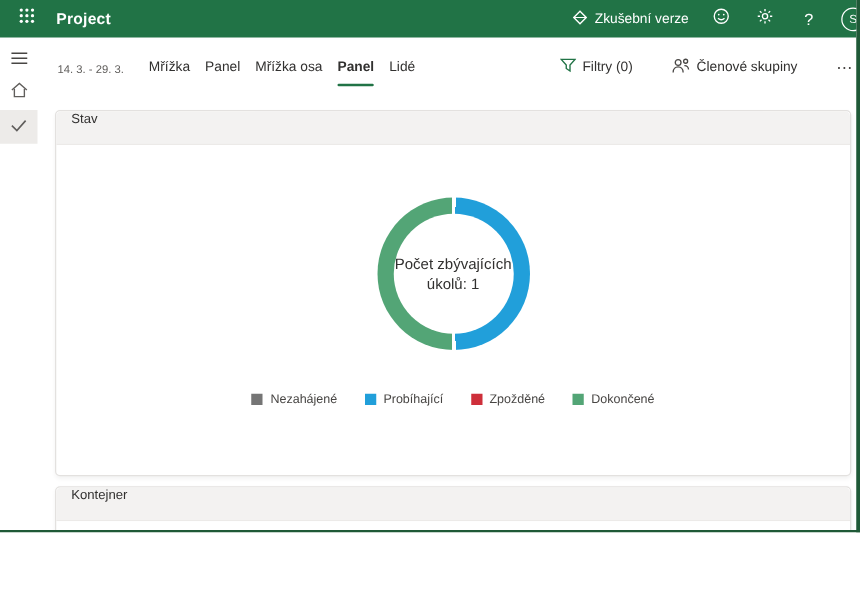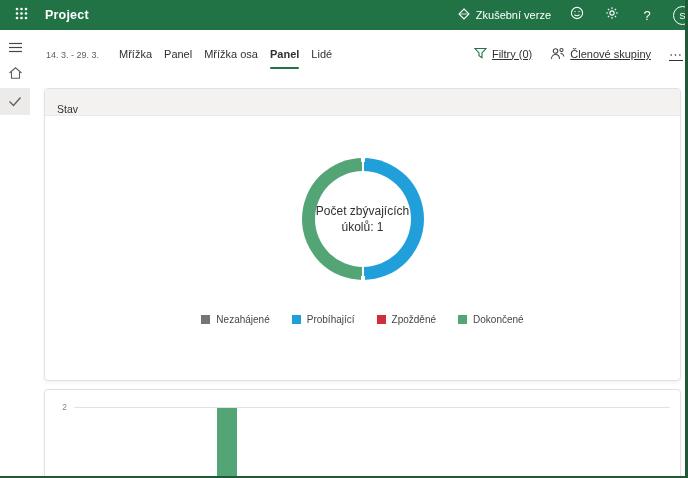--- a/index.html
+++ b/index.html
@@ -1,19 +1,19 @@
 <!DOCTYPE html>
 <html><head>
 <meta charset="utf-8">
 <style>
   html,body{margin:0;padding:0;background:#fff;}
   *{box-sizing:border-box;}
   button{background:none;border:none;padding:0;margin:0;font:inherit;color:inherit;cursor:pointer;}
   .screen{
-    width:688px;height:478px;position:relative;overflow:hidden;
+    width:688px;height:426px;position:relative;overflow:hidden;
     border-right:3px solid #1f5937;border-bottom:2px solid #1f5937;
     background:#fff;font-family:"Liberation Sans",sans-serif;
   }
   
   .appbar{height:30px;background:#217346;display:flex;align-items:center;color:#fff;padding-left:8px;}
   .waffle-btn{width:26px;height:26px;display:flex;align-items:center;justify-content:center;}
   .app-name{font-size:12.5px;font-weight:600;margin-left:11px;letter-spacing:.2px;}
   .appbar-right{margin-left:auto;display:flex;align-items:center;gap:17px;}
   .trial-btn{display:flex;align-items:center;gap:6px;font-size:11px;}
   .icon-btn{display:flex;align-items:center;justify-content:center;width:18px;height:18px;}
@@ -28,28 +28,28 @@
   .content{flex:1;min-width:0;}
   
   .toolbar{height:48px;display:flex;align-items:center;padding:0 8px 0 16px;}
   .titleblock h1{font-size:15.5px;font-weight:700;margin:0;color:#252423;line-height:1.1;}
   .date{font-size:9px;color:#605e5c;margin-top:2px;}
   .tabs{display:flex;align-items:center;gap:10px;margin-left:19px;}
   .tab{font-size:11px;color:#323130;position:relative;padding:2px 1px;white-space:nowrap;}
   .tab.active{font-weight:700;}
   .tab.active::after{content:"";position:absolute;left:1px;right:1px;bottom:-7px;height:2.5px;
     background:#217346;border-radius:1.5px;}
-  .toolbar-right{margin-left:auto;display:flex;align-items:flex-start;gap:18px;font-size:11px;color:#323130;text-decoration:underline;}
+  .toolbar-right{margin-left:auto;display:flex;align-items:flex-start;gap:31px;font-size:11px;color:#323130;}
   .tool-btn{display:flex;align-items:center;gap:5px;white-space:nowrap;}
   .more-btn{font-size:13px;letter-spacing:1px;margin-right:-6px;color:#484644;}
   
   .cards{padding:10px 4px 0 14px;}
   .card{background:#fff;border:1px solid #e3e1df;border-radius:4px;
     box-shadow:0 1.6px 3.6px rgba(0,0,0,.05);margin-bottom:8px;}
-  .card-header{height:27px;background:#f3f2f1;border-radius:4px 4px 0 0;display:flex;align-items:flex-end;
+  .card-header{height:27px;background:#f3f2f1;border-radius:4px 4px 0 0;display:flex;align-items:flex-start;
     padding:0 12px;font-size:10.5px;color:#323130;border-bottom:1px solid #eceae8;}
   
   .status-body{height:222px;position:relative;}
   .donut{width:122px;height:122px;border-radius:50%;margin:42px auto 0;position:relative;}
   .donut-hole{position:absolute;inset:13px;background:#fff;border-radius:50%;
     display:flex;align-items:center;}
   .donut-center{width:106px;text-align:center;font-size:12px;color:#323130;line-height:1.35;}
   .legend{display:flex;justify-content:center;align-items:center;gap:22px;margin-top:34px;}
   .legend-item{display:flex;align-items:center;gap:6px;font-size:10px;color:#484644;}
   .swatch{width:9px;height:9px;display:inline-block;flex:none;}
@@ -217,20 +217,23 @@
               </div>
               <div class="legend-item">
                 <span class="swatch" style="background-color: rgb(83, 165, 118);"></span>
                 <span>Dokončené</span>
               </div>
             </div>
           </div>
         </section>
 
         <section class="card">
+          <div class="card-header">
+            <span>Kontejner</span>
+          </div>
           <div class="card-body container-body">
             <div class="plot">
                 <div class="gridline" style="top: 17px;"></div>
                 <div class="ytick" style="top: 12px;">2</div>
                 <div class="barseg" style="top: 18px; height: 78px; background: rgb(83, 165, 118);"></div>
               </div>
           </div>
         </section>
 
       </div>

